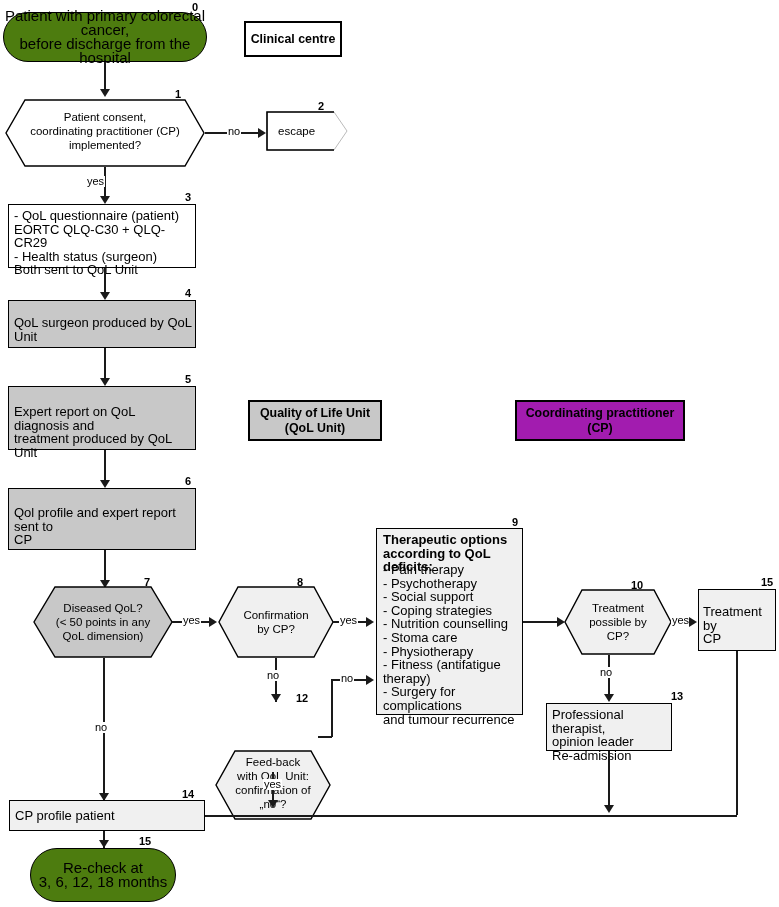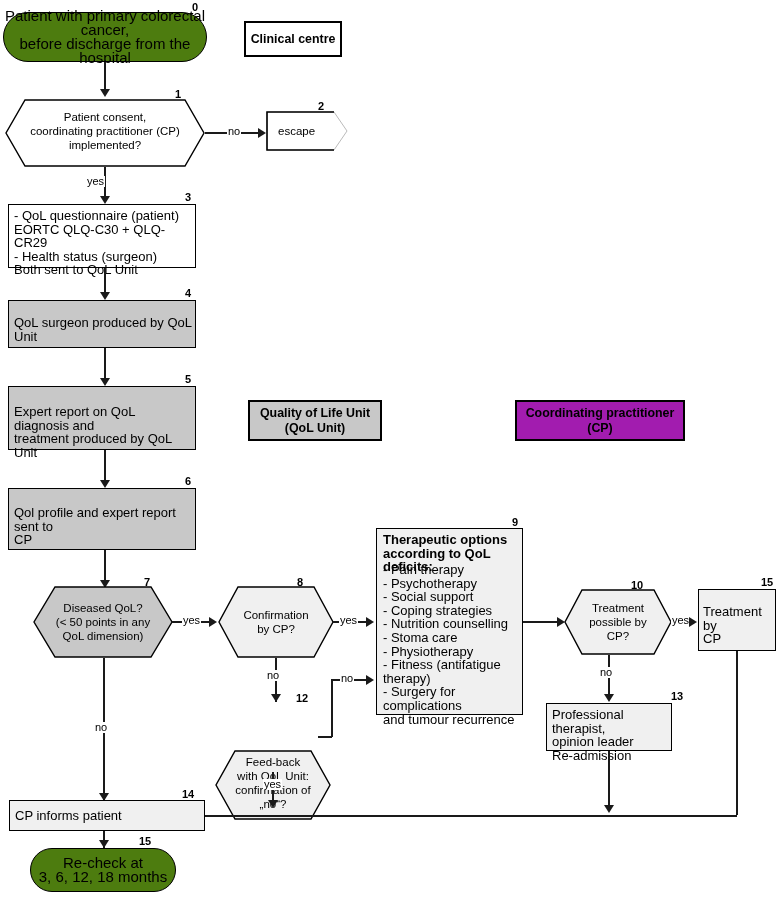--- a/index.html
+++ b/index.html
@@ -324,24 +324,24 @@
 Re-admission</div>
 
   <div class="vline" style="left:608px;top:751px;height:60px;"></div>
   <div class="arrow-d" style="left:604px;top:805px;"></div>
 
   <div class="hline" style="left:205px;top:815px;width:532px;"></div>
   <div class="arrow-l" style="left:197px;top:811px;"></div>
 
   <div class="num" style="left:182px;top:789px;">14</div>
   <div class="rect lgrey node" style="left:9px;top:800px;width:196px;height:31px;"></div>
-  <div class="boxtext" style="left:15px;top:809px;width:186px;">CP informs patient</div>
+  <div class="boxtext" style="left:15px;top:809px;width:186px;">CP profile patient</div>
 
   <div class="vline" style="left:103px;top:831px;height:20px;"></div>
   <div class="arrow-d" style="left:99px;top:840px;"></div>
 
   <div class="num" style="left:139px;top:836px;">15</div>
-  <div class="stadium node" style="left:30px;top:848px;width:146px;height:44px;">
+  <div class="stadium node" style="left:30px;top:848px;width:146px;height:54px;">
     <span style="white-space:pre-line;">Re-check at
 3, 6, 12, 18 months</span>
   </div>
 
 </div>
 
 </body></html>

